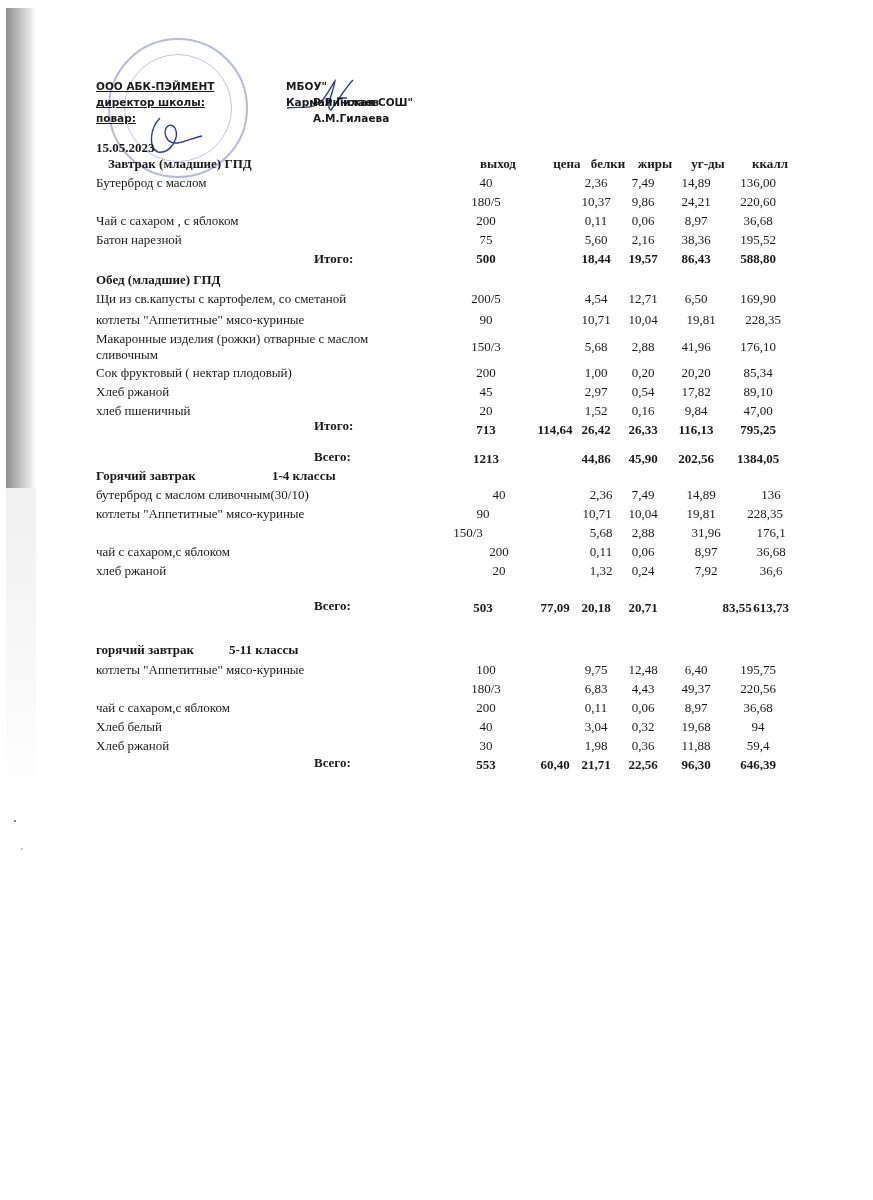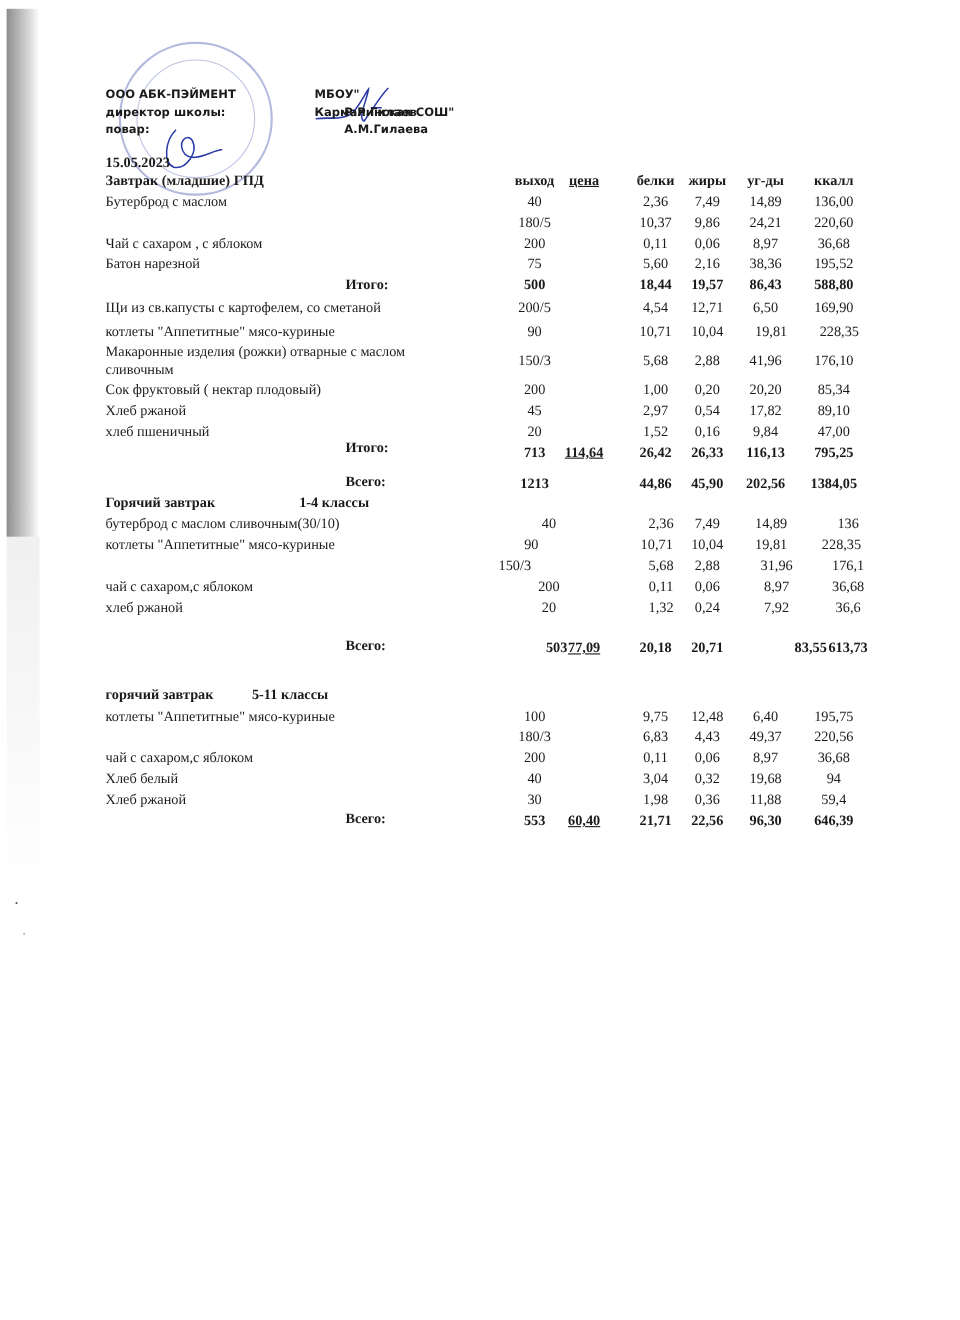--- a/index.html
+++ b/index.html
@@ -19,45 +19,45 @@
   .speck { position: absolute; width: 2px; height: 2px; background: #555; border-radius: 1px; }
   .stamp {
     position: absolute; left: 108px; top: 38px; width: 136px; height: 136px;
     border-radius: 50%; border: 2px solid #9aa3d4; opacity: .75;
   }
   .stamp::after {
     content: ""; position: absolute; left: 14px; top: 14px; right: 14px; bottom: 14px;
     border-radius: 50%; border: 1px solid #a9b0dc;
   }
   .header-block { position: absolute; left: 96px; top: 78px; width: 320px; font-family: "DejaVu Sans", "Liberation Sans", sans-serif; font-size: 10.5px; font-weight: bold; }
-  .hrow { position: relative; height: 16px; line-height: 16px; }
+  .hrow { position: relative; height: 16px; line-height: 16px; text-decoration: underline; }
   .hrow .r { position: absolute; left: 217px; }
   .hrow .r2 { position: absolute; left: 190px; }
   .signature { position: absolute; left: 285px; top: 78px; width: 70px; height: 40px; }
   .signature2 { position: absolute; left: 130px; top: 108px; width: 80px; height: 50px; }
 
   .date { position: absolute; left: 96px; top: 140px; font-size: 13px; font-weight: bold; }
 
   .table { position: absolute; left: 96px; top: 154px; width: 720px; font-size: 13px; }
   .row { position: relative; height: 19px; line-height: 19px; }
   .row.tall { height: 34px; }
   .row.tall .name { line-height: 16px; top: 2px; }
   .row.gap { height: 21px; }
   .row > span { position: absolute; white-space: nowrap; }
   .name { left: 0; }
   .c { text-align: center; width: 70px; }
   .c-out { left: 355px; }
-  .c-price { left: 400px; text-decoration: underline; }
+  .c-price { left: 424px; }
   .c-prot { left: 465px; }
   .c-fat  { left: 512px; }
   .c-carb { left: 565px; }
   .c-kcal { left: 627px; }
   .bold { font-weight: bold; }
   .total-label { left: 218px; font-weight: bold; }
-  .hdr span { font-weight: bold; }
+  .hdr span { font-weight: bold; margin-left: 12px; }
   .section-title { font-weight: bold; }
 </style>
 </head>
 <body>
 
 <div class="edge-strip"></div>
 <div class="edge-strip2"></div>
 <div class="speck" style="left:14px;top:820px;"></div>
 <div class="speck" style="left:21px;top:848px;opacity:.4;"></div>
 
@@ -131,20 +131,23 @@
   </div>
   <div class="row gap bold">
     <span class="total-label">Итого:</span>
     <span class="c c-out">500</span>
     <span class="c c-prot">18,44</span>
     <span class="c c-fat">19,57</span>
     <span class="c c-carb">86,43</span>
     <span class="c c-kcal">588,80</span>
   </div>
 
+  <div class="row">
+    <span class="name section-title">Обед (младшие) ГПД</span>
+  </div>
   <div class="row gap">
     <span class="name">Щи из св.капусты с картофелем, со сметаной</span>
     <span class="c c-out">200/5</span>
     <span class="c c-prot">4,54</span>
     <span class="c c-fat">12,71</span>
     <span class="c c-carb">6,50</span>
     <span class="c c-kcal">169,90</span>
   </div>
   <div class="row">
     <span class="name">котлеты "Аппетитные" мясо-куриные</span>
@@ -245,21 +248,21 @@
   <div class="row">
     <span class="name">хлеб ржаной</span>
     <span class="c c-out" style="left:368px">20</span>
     <span class="c c-prot" style="left:470px">1,32</span>
     <span class="c c-fat">0,24</span>
     <span class="c c-carb" style="left:575px">7,92</span>
     <span class="c c-kcal" style="left:640px">36,6</span>
   </div>
   <div class="row bold" style="height:46px;">
     <span class="total-label" style="top:16px">Всего:</span>
-    <span class="c c-out" style="left:375px;top:18px">503</span>
+    <span class="c c-out" style="left:352px;top:18px">503</span>
     <span class="c c-price" style="top:18px">77,09</span>
     <span class="c c-prot" style="top:18px">20,18</span>
     <span class="c c-fat" style="top:18px">20,71</span>
     <span class="c c-carb" style="left:606px;top:18px">83,55</span>
     <span class="c c-kcal" style="left:640px;top:18px">613,73</span>
   </div>
 
   <div class="row bold" style="height:34px;">
     <span class="name" style="top:14px">горячий завтрак</span>
     <span style="left:133px;top:14px">5-11 классы</span>

